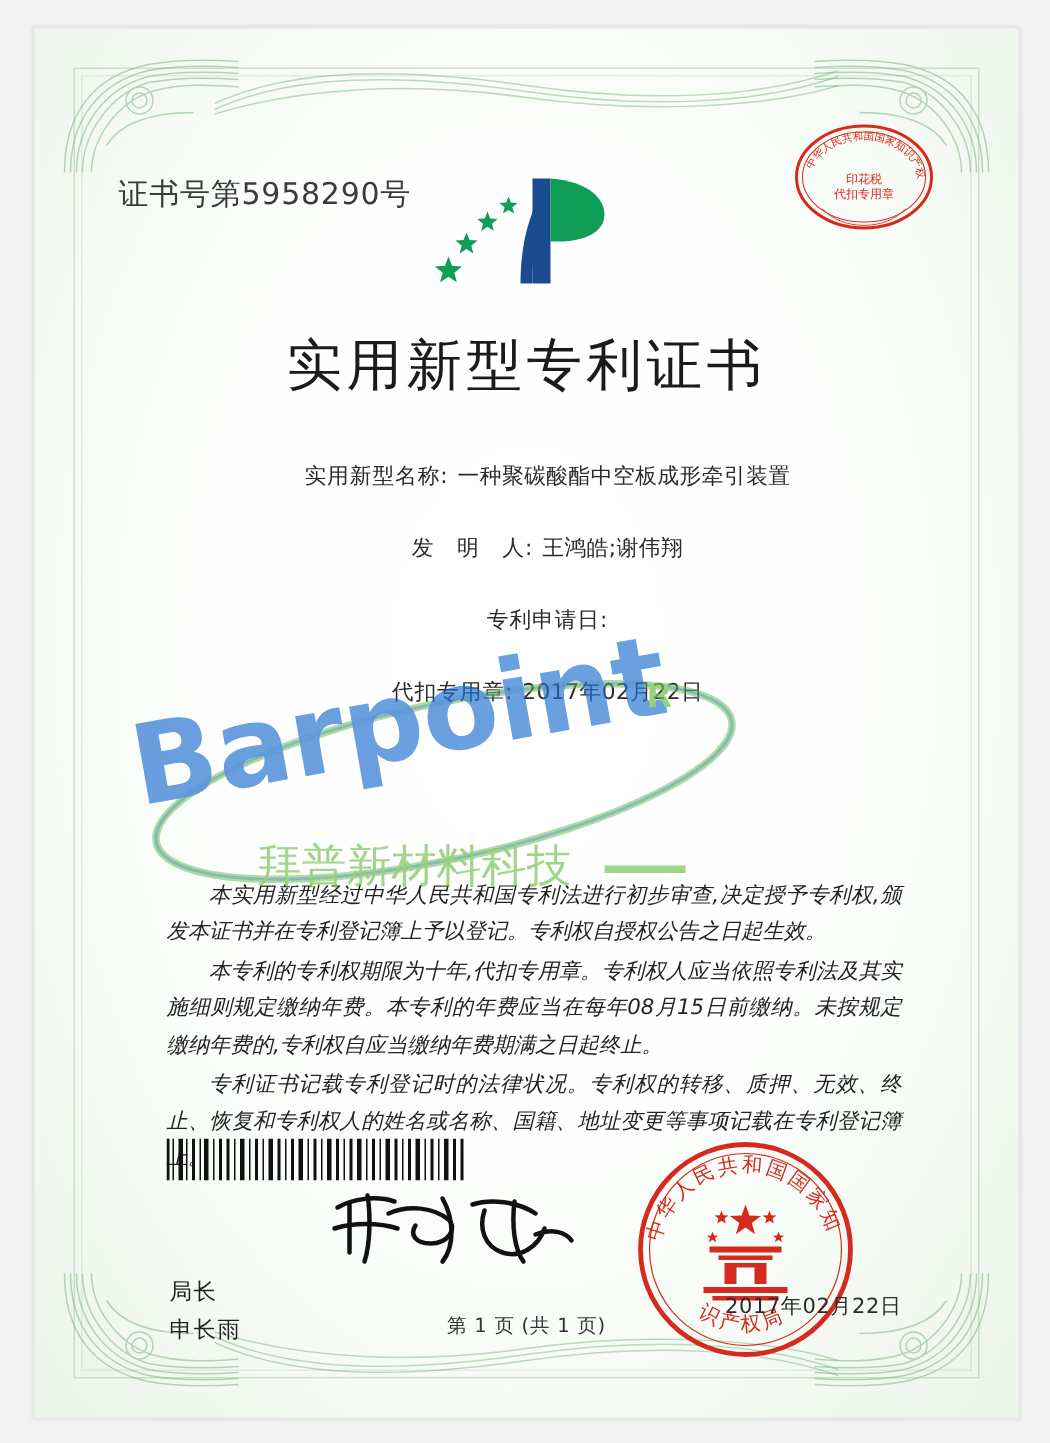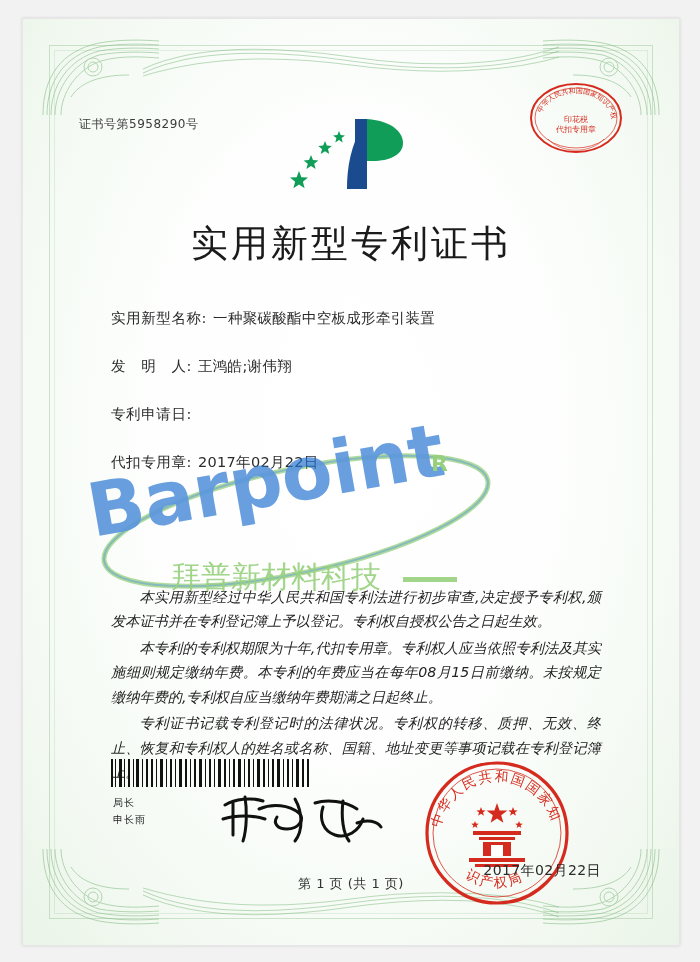--- a/index.html
+++ b/index.html
@@ -38,21 +38,21 @@
   .edge-top,.edge-bottom{
     position:absolute;left:120px;right:120px;height:34px;opacity:.5;pointer-events:none;
   }
   .edge-top{top:24px;}
   .edge-bottom{bottom:24px;transform:scaleY(-1);}
   .edge-top svg,.edge-bottom svg{width:100%;height:100%;}
 
   
   .cert-no{
     position:absolute;left:56px;top:97px;
-    font-size:12px;color:#3b3b3b;letter-spacing:.5px;
+    font-size:20px;color:#3b3b3b;letter-spacing:.5px;
     font-family:"DejaVu Sans","Liberation Sans",sans-serif;
   }
 
   
   .seal-oval{
     position:absolute;right:55px;top:62px;width:96px;height:74px;
   }
   .seal-oval svg{width:100%;height:100%;}
 
   
@@ -67,40 +67,40 @@
     position:absolute;left:0;right:0;top:200px;text-align:center;
     font-size:37px;letter-spacing:3px;font-weight:normal;color:#1b1b1b;
     font-family:"DejaVu Sans","Liberation Sans",sans-serif;
   }
 
   
   .fields{
     position:absolute;left:88px;top:288px;right:60px;
     font-size:14.5px;color:#2b2b2b;line-height:1.55;
   }
-  .field-row{display:flex;align-items:baseline;margin-bottom:25.5px;}
+  .field-row{display:flex;align-items:baseline;margin-bottom:25.5px;justify-content:center;}
   .field-label{white-space:nowrap;letter-spacing:.6px;}
   .field-value{margin-left:6px;letter-spacing:.3px;}
 
   
   .body-text{
     position:absolute;left:88px;right:78px;top:566px;
     font-size:14.2px;line-height:1.72;color:#232323;text-align:justify;font-style:italic;
   }
   .body-text p{margin:0 0 2px 0;text-indent:2em;}
 
   
   .barcode{
     position:absolute;left:88px;top:740px;width:200px;height:28px;
   }
   .barcode svg{width:100%;height:100%;}
 
   
   .sig-labels{
-    position:absolute;left:90px;top:776px;font-size:10px;line-height:1.65;color:#222;
+    position:absolute;left:90px;top:830px;font-size:15px;line-height:1.65;color:#222;
     letter-spacing:1px;
   }
   .sig-script{
     position:absolute;left:188px;top:770px;width:180px;height:62px;color:#111;
   }
   .sig-script svg{width:100%;height:100%;}
 
   
   .gov-seal{
     position:absolute;left:400px;top:740px;width:148px;height:148px;

